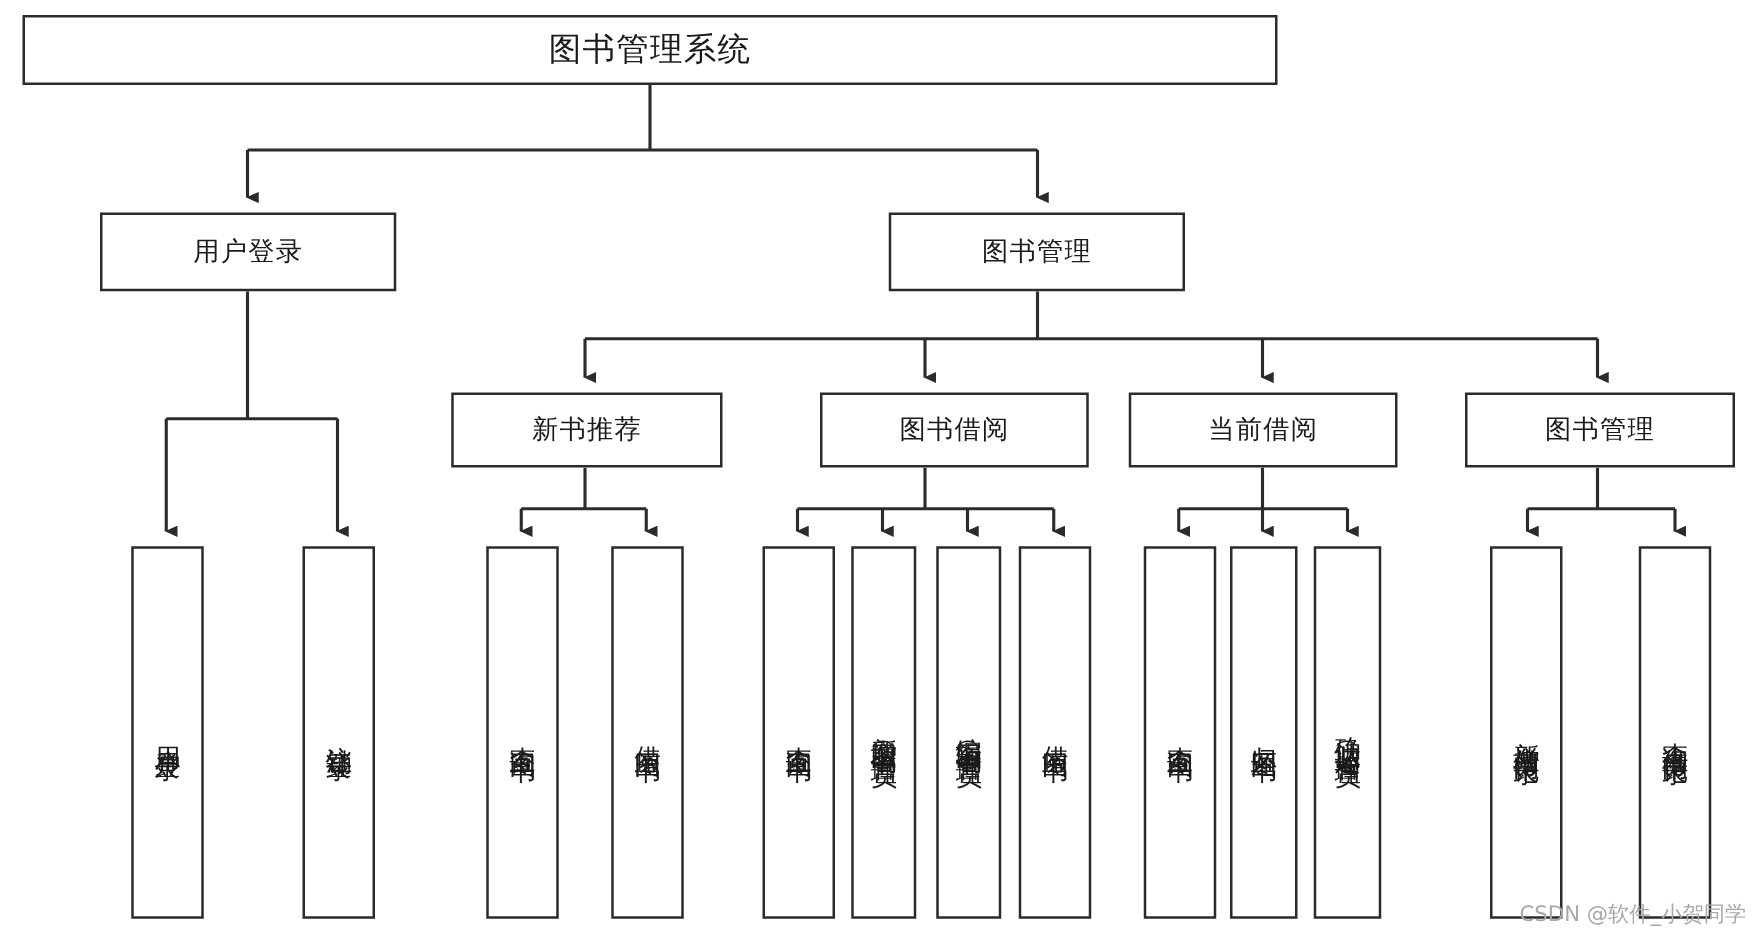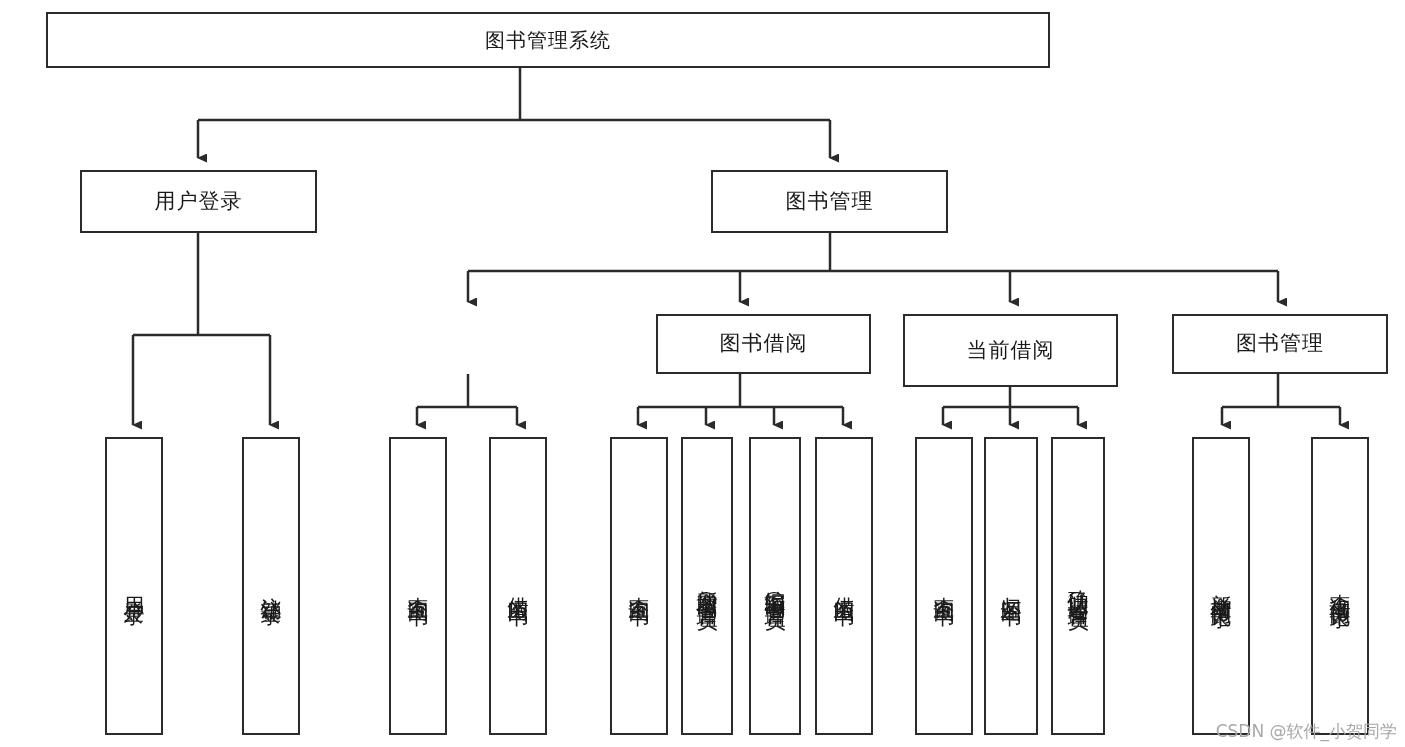--- a/index.html
+++ b/index.html
@@ -36,22 +36,21 @@
     align-items: center;
     justify-content: center;
     text-align: center;
   }
   .node.h {
     font-size: 21px;
     letter-spacing: 1px;
     line-height: 1.1;
   }
   .node.root {
-    font-size: 20px;
-    margin-left: 28px;
+    font-size: 26px;
   }
   
   .node.v {
     writing-mode: vertical-rl;
     text-orientation: upright;
     font-size: 21px;
     letter-spacing: 3px;
     line-height: 1.05;
     padding: 6px 0;
     align-items: center;
@@ -134,26 +133,29 @@
   </div>
 
   <div class="node h" style="left:80px; top:170px; width:237px; height:63px;">
     <span>用户登录</span>
   </div>
 
   <div class="node h" style="left:711px; top:170px; width:237px; height:63px;font-family:Liberation Serif, serif;">
     <span>图书管理</span>
   </div>
 
+  <div class="node h" style="left:361px; top:314px; width:217px; height:60px;">
+    <span>新书推荐</span>
+  </div>
 
   <div class="node h" style="left:633px; top:314px; width:215px; height:60px;margin-left:23px;">
     <span>图书借阅</span>
   </div>
 
-  <div class="node h" style="left:903px; top:314px; width:215px; height:73px;">
+  <div class="node h" style="left:903px; top:314px; width:215px; height:60px;">
     <span>当前借阅</span>
   </div>
 
   <div class="node h" style="left:1172px; top:314px; width:216px; height:60px;">
     <span>图书管理</span>
   </div>
 
   <div class="node v" style="left:105px; top:437px; width:58px; height:298px;">
     <span class="vlabel">用户登录</span>
   </div>

